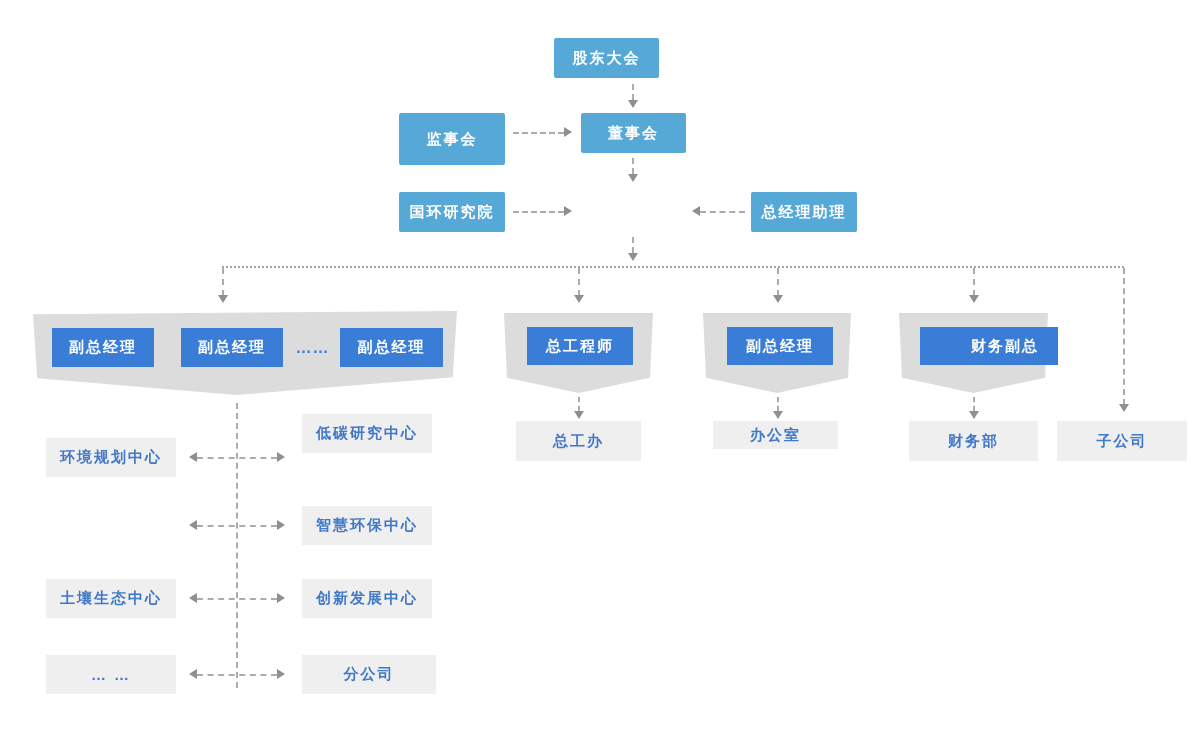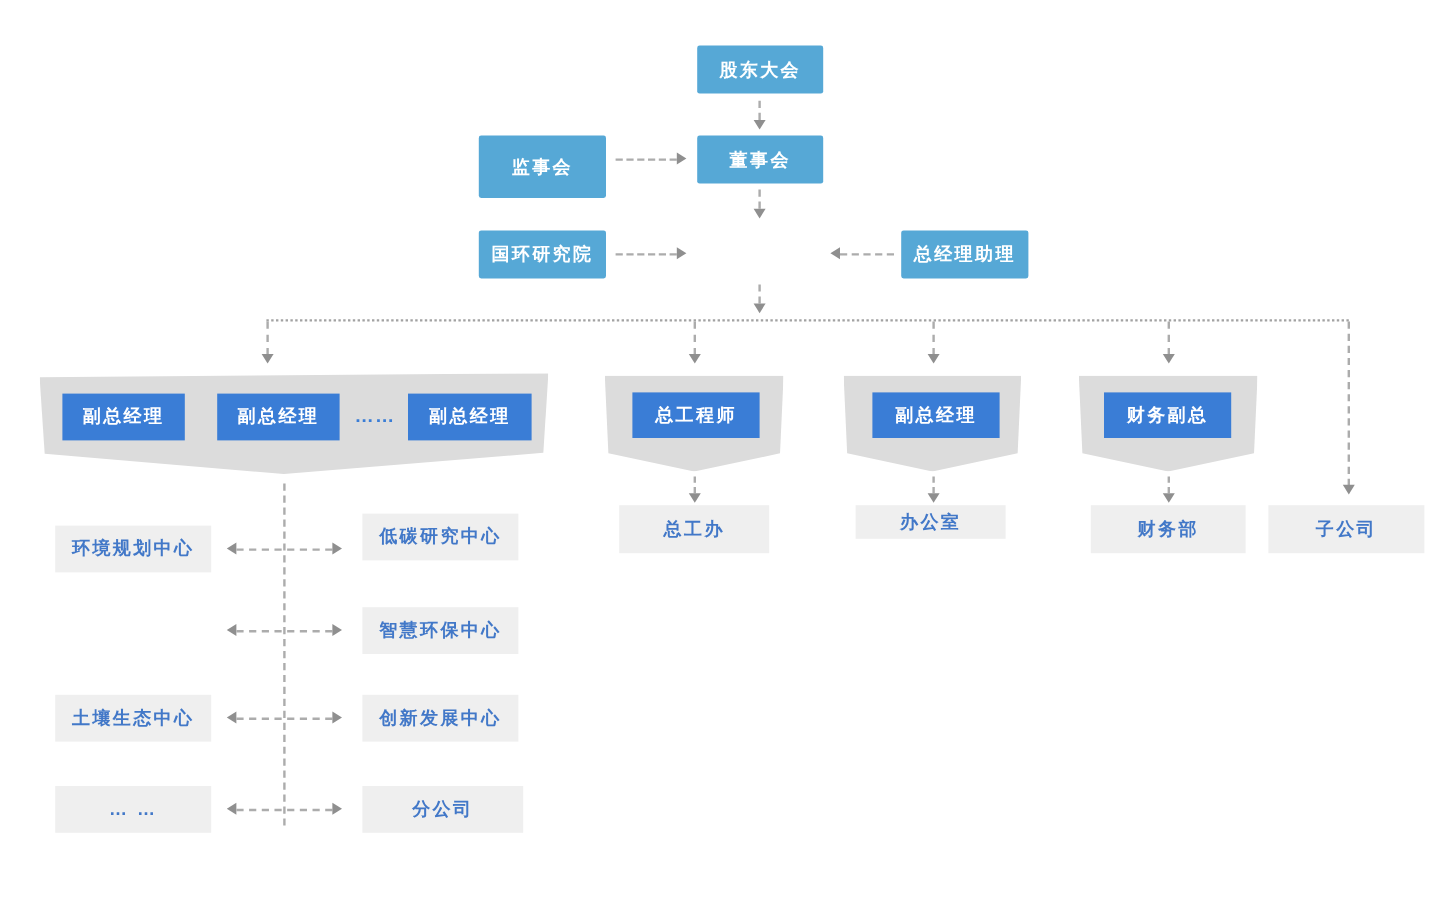--- a/index.html
+++ b/index.html
@@ -39,21 +39,21 @@
   .tri{position:absolute;width:0;height:0;}
   .tri-down{border-left:5px solid transparent;border-right:5px solid transparent;border-top:8px solid #8F8F8F;}
   .tri-right{border-top:5px solid transparent;border-bottom:5px solid transparent;border-left:8px solid #8F8F8F;}
   .tri-left{border-top:5px solid transparent;border-bottom:5px solid transparent;border-right:8px solid #8F8F8F;}
 </style>
 </head>
 <body>
 
 <div class="stage">
 
-  <div class="box-sky" style="left:581px;top:38px;width:105px;height:40px;">股东大会</div>
+  <div class="box-sky" style="left:554px;top:38px;width:105px;height:40px;">股东大会</div>
 
   <div class="vdash" style="left:632px;top:84px;height:16px;"></div>
   <div class="tri tri-down" style="left:628px;top:100px;"></div>
 
   <div class="box-sky" style="left:399px;top:113px;width:106px;height:52px;">监事会</div>
 
   <div class="hdash" style="left:513px;top:132px;width:51px;"></div>
   <div class="tri tri-right" style="left:564px;top:127px;"></div>
 
   <div class="box-sky" style="left:581px;top:113px;width:105px;height:40px;">董事会</div>
@@ -103,34 +103,34 @@
   <div class="tri tri-down" style="left:574px;top:411px;"></div>
   <div class="box-light" style="left:516px;top:421px;width:125px;height:40px;">总工办</div>
 
   <div class="banner banner-small" style="left:703px;top:313px;width:148px;height:80px;"></div>
   <div class="box-deep" style="left:727px;top:327px;width:106px;height:38px;">副总经理</div>
   <div class="vdash" style="left:777px;top:397px;height:14px;"></div>
   <div class="tri tri-down" style="left:773px;top:411px;"></div>
   <div class="box-light" style="left:713px;top:421px;width:125px;height:28px;">办公室</div>
 
   <div class="banner banner-small" style="left:899px;top:313px;width:149px;height:80px;"></div>
-  <div class="box-deep" style="left:920px;top:327px;width:106px;height:38px;">财务副总</div>
+  <div class="box-deep" style="left:920px;top:327px;width:106px;height:38px;padding-left:32px;">财务副总</div>
   <div class="vdash" style="left:973px;top:397px;height:14px;"></div>
   <div class="tri tri-down" style="left:969px;top:411px;"></div>
   <div class="box-light" style="left:909px;top:421px;width:129px;height:40px;">财务部</div>
 
   <div class="box-light" style="left:1057px;top:421px;width:130px;height:40px;">子公司</div>
 
   <div class="vdash" style="left:236px;top:403px;height:285px;"></div>
 
   <div class="box-light" style="left:46px;top:438px;width:130px;height:39px;">环境规划中心</div>
   <div class="tri tri-left" style="left:189px;top:452px;"></div>
   <div class="hdash" style="left:197px;top:457px;width:80px;"></div>
   <div class="tri tri-right" style="left:277px;top:452px;"></div>
-  <div class="box-light" style="left:302px;top:428px;width:130px;height:39px;">低碳研究中心</div>
+  <div class="box-light" style="left:302px;top:414px;width:130px;height:39px;">低碳研究中心</div>
 
   <div class="tri tri-left" style="left:189px;top:520px;"></div>
   <div class="hdash" style="left:197px;top:525px;width:80px;"></div>
   <div class="tri tri-right" style="left:277px;top:520px;"></div>
   <div class="box-light" style="left:46px;top:579px;width:130px;height:39px;">土壤生态中心</div>
 
   <div class="box-light" style="left:302px;top:506px;width:130px;height:39px;">智慧环保中心</div>
   <div class="tri tri-left" style="left:189px;top:593px;"></div>
   <div class="hdash" style="left:197px;top:598px;width:80px;"></div>
   <div class="tri tri-right" style="left:277px;top:593px;"></div>

